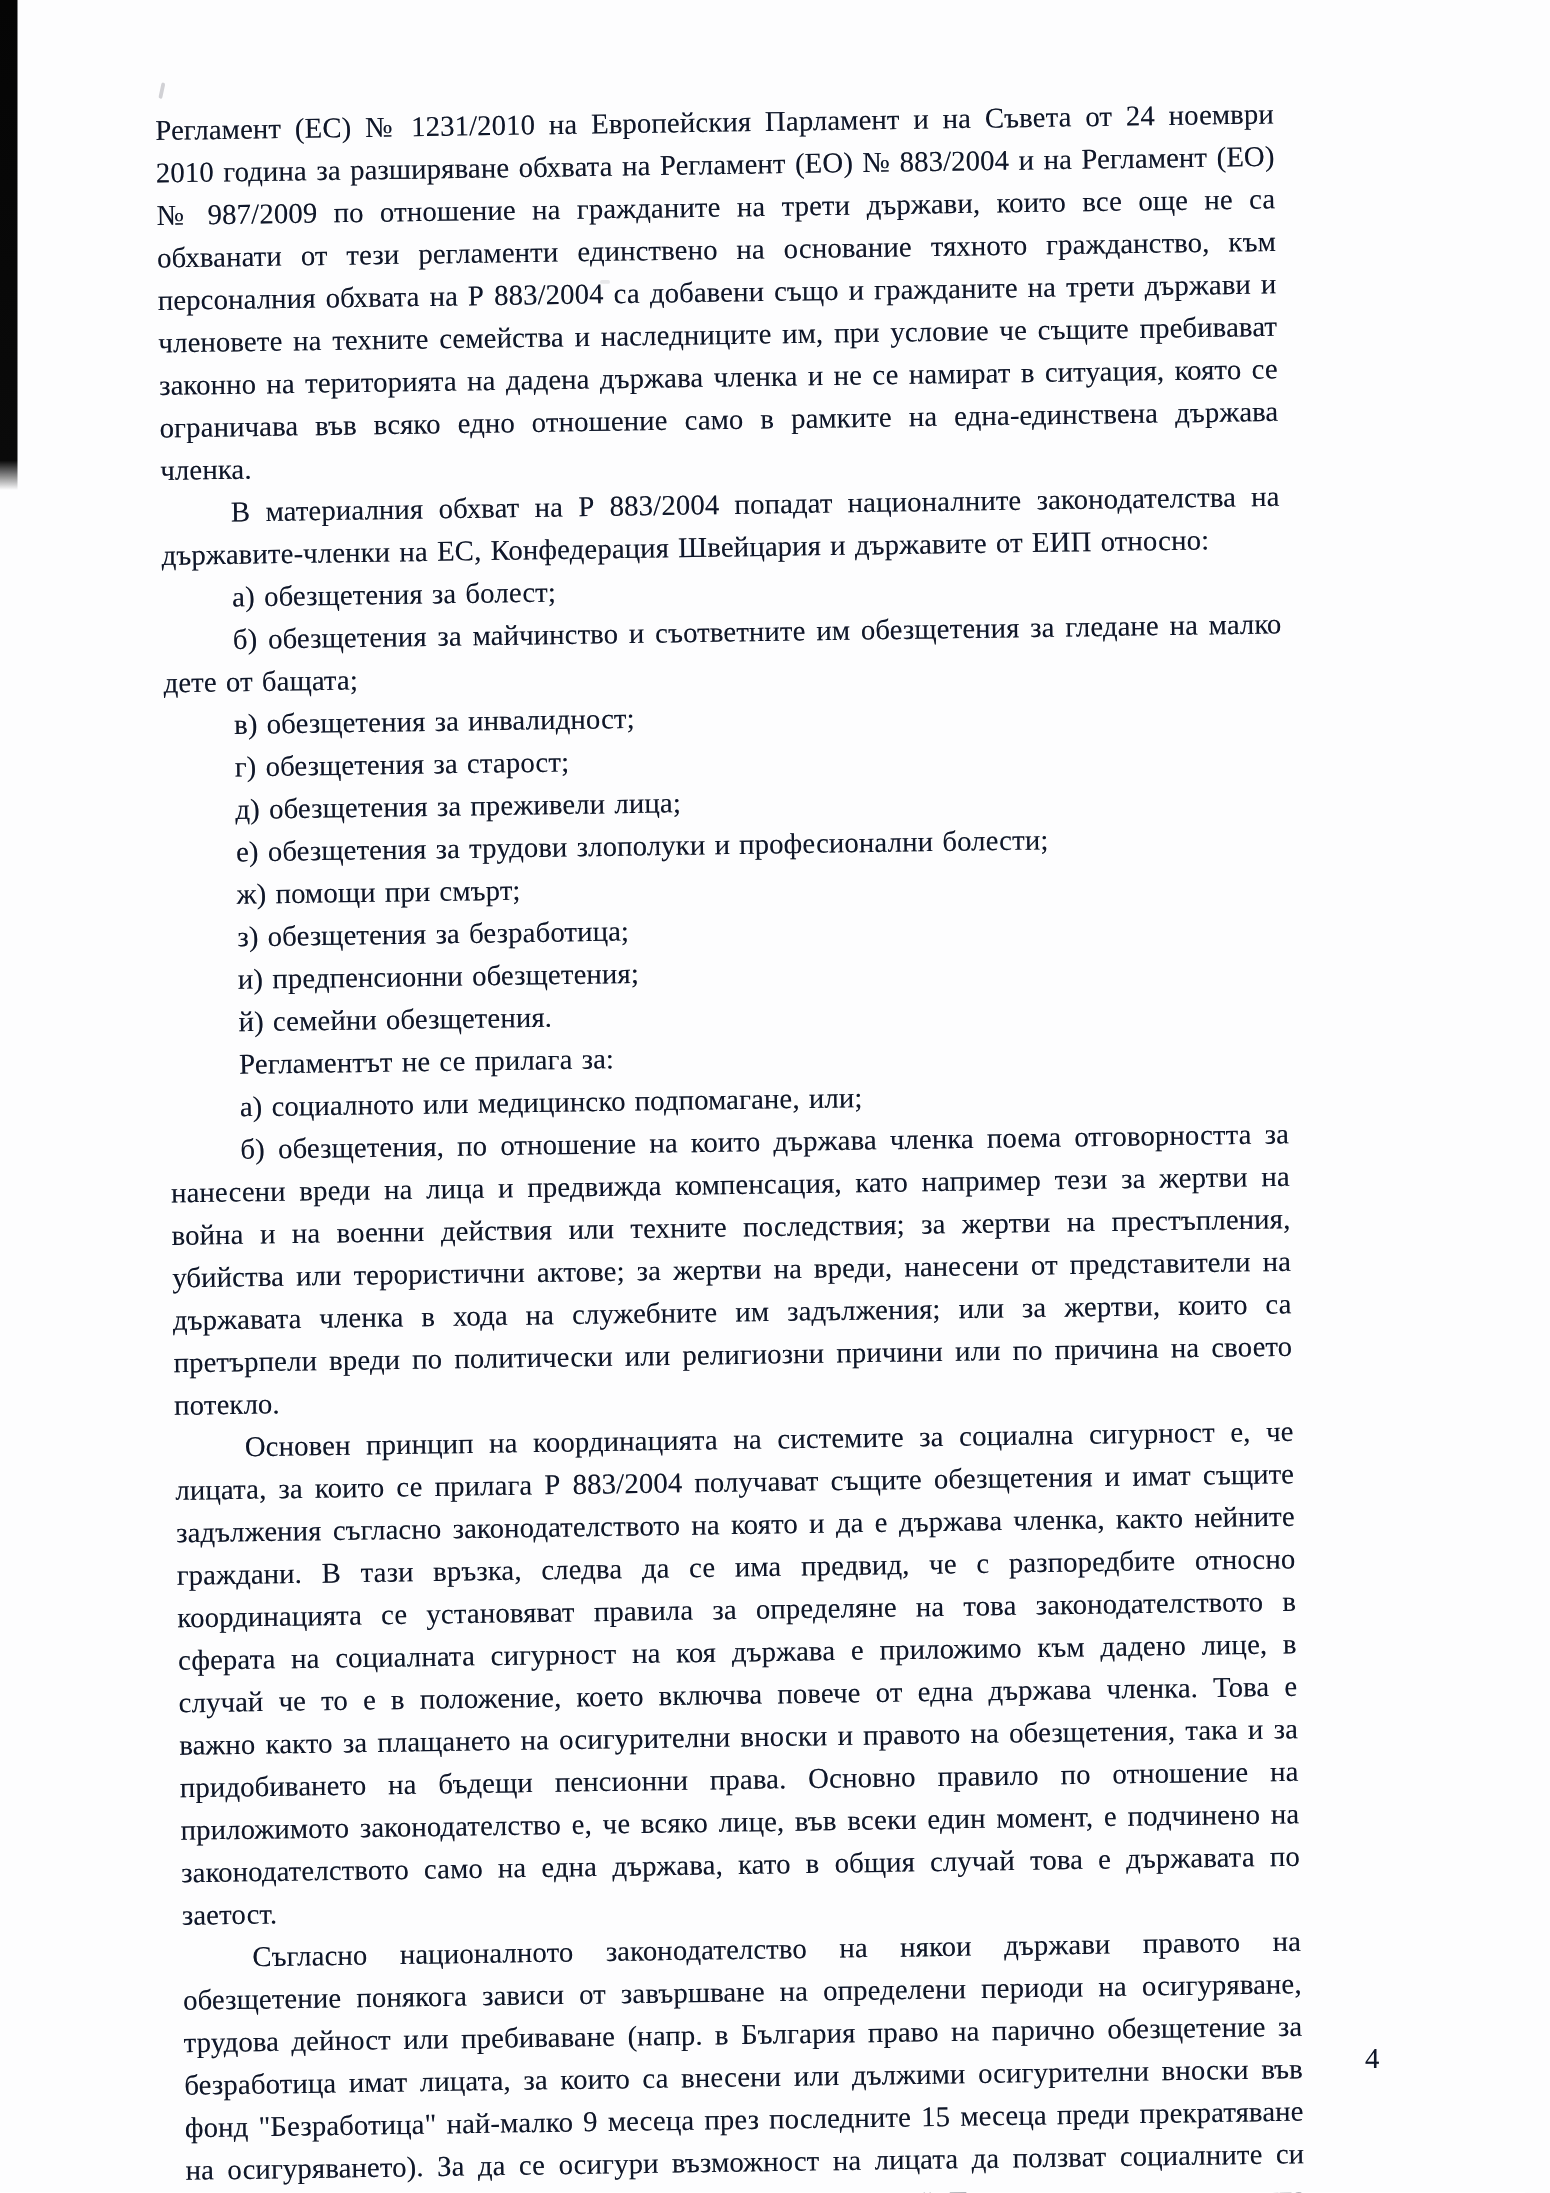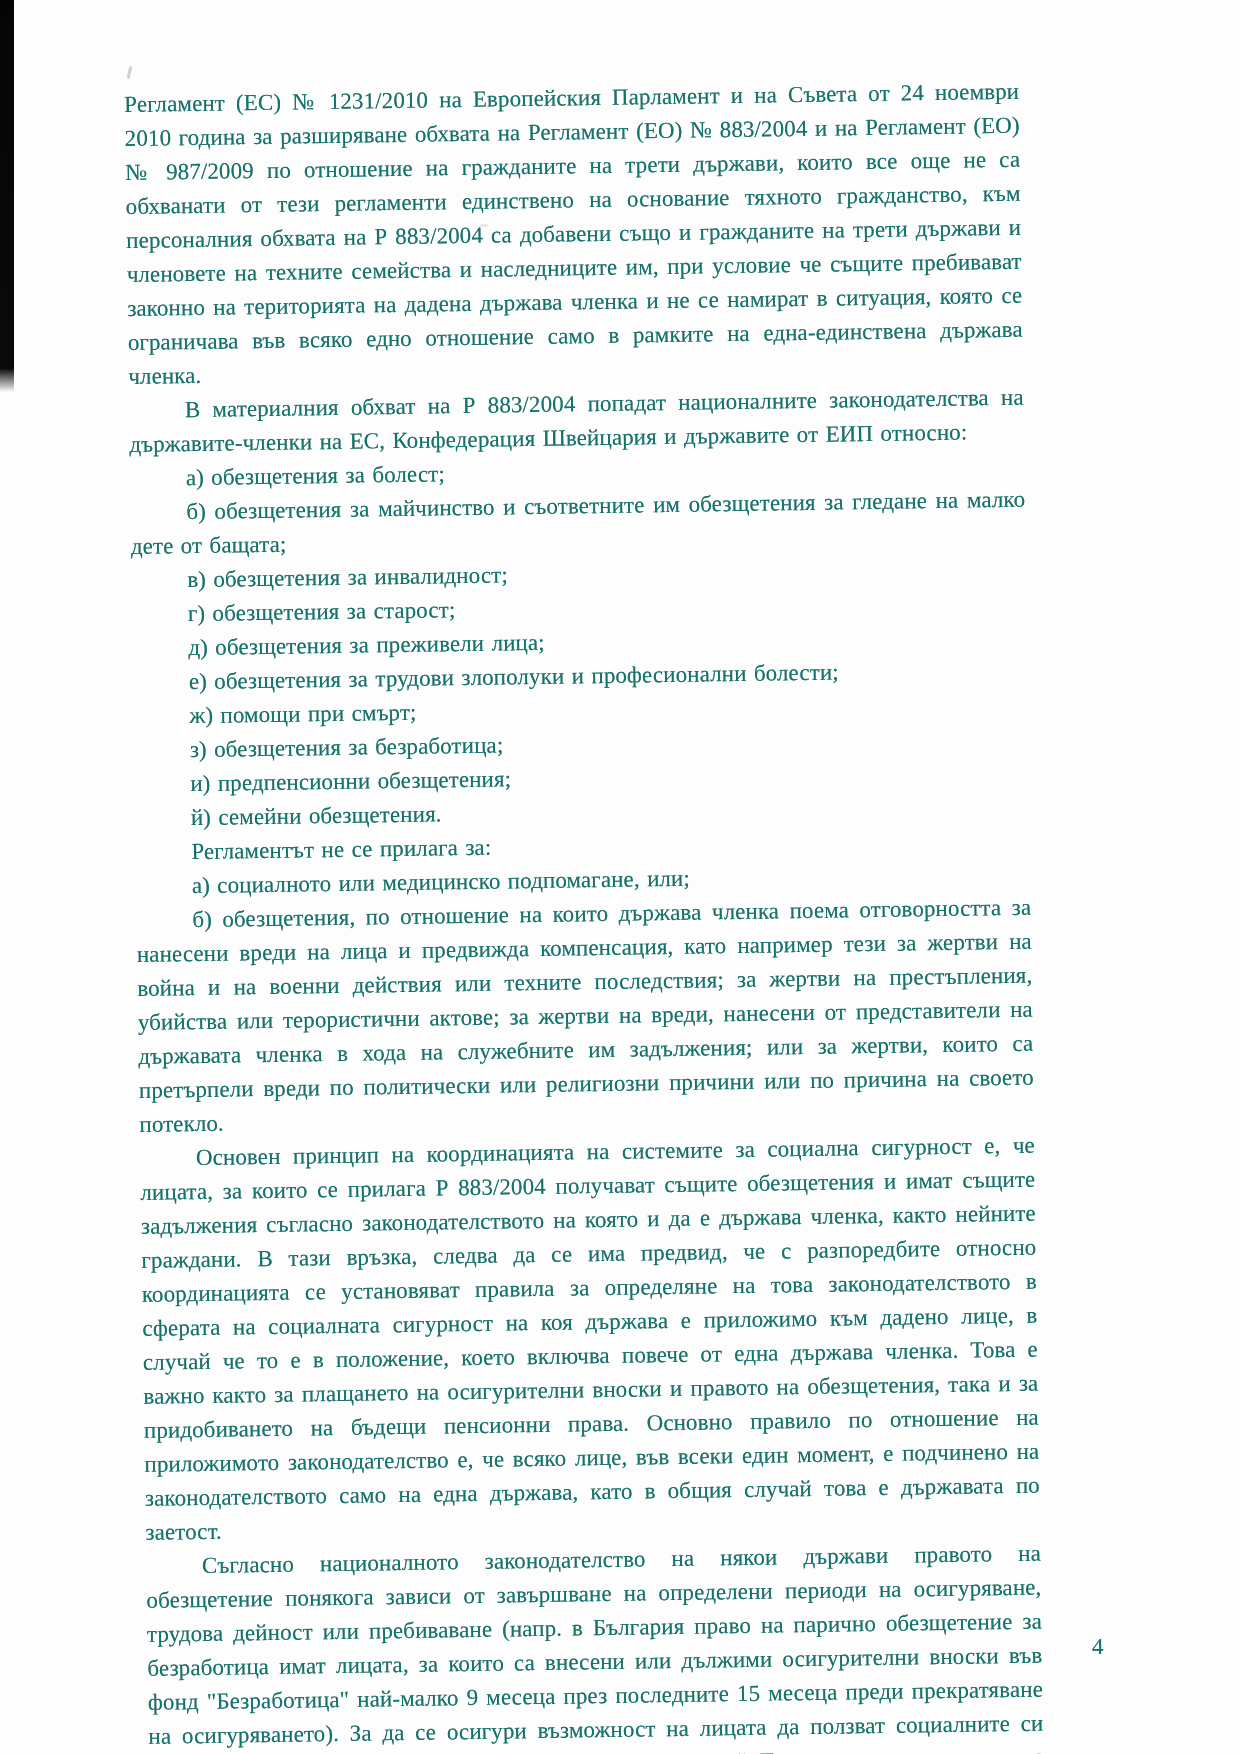--- a/index.html
+++ b/index.html
@@ -7,21 +7,21 @@
     padding: 0;
     background: #ffffff;
   }
   .page {
     position: relative;
     width: 1240px;
     height: 1754px;
     background: #fdfdfe;
     overflow: hidden;
     font-family: "Liberation Serif", "DejaVu Serif", serif;
-    color: #0f766e;
+    color: #0f172a;
   }
   
   .scan-edge {
     position: absolute;
     left: 0;
     top: 0;
     width: 14px;
     height: 392px;
     background: linear-gradient(to bottom, #050505 0%, #0a0a0a 94%, rgba(10,10,10,0) 100%);
     filter: blur(0.6px);

